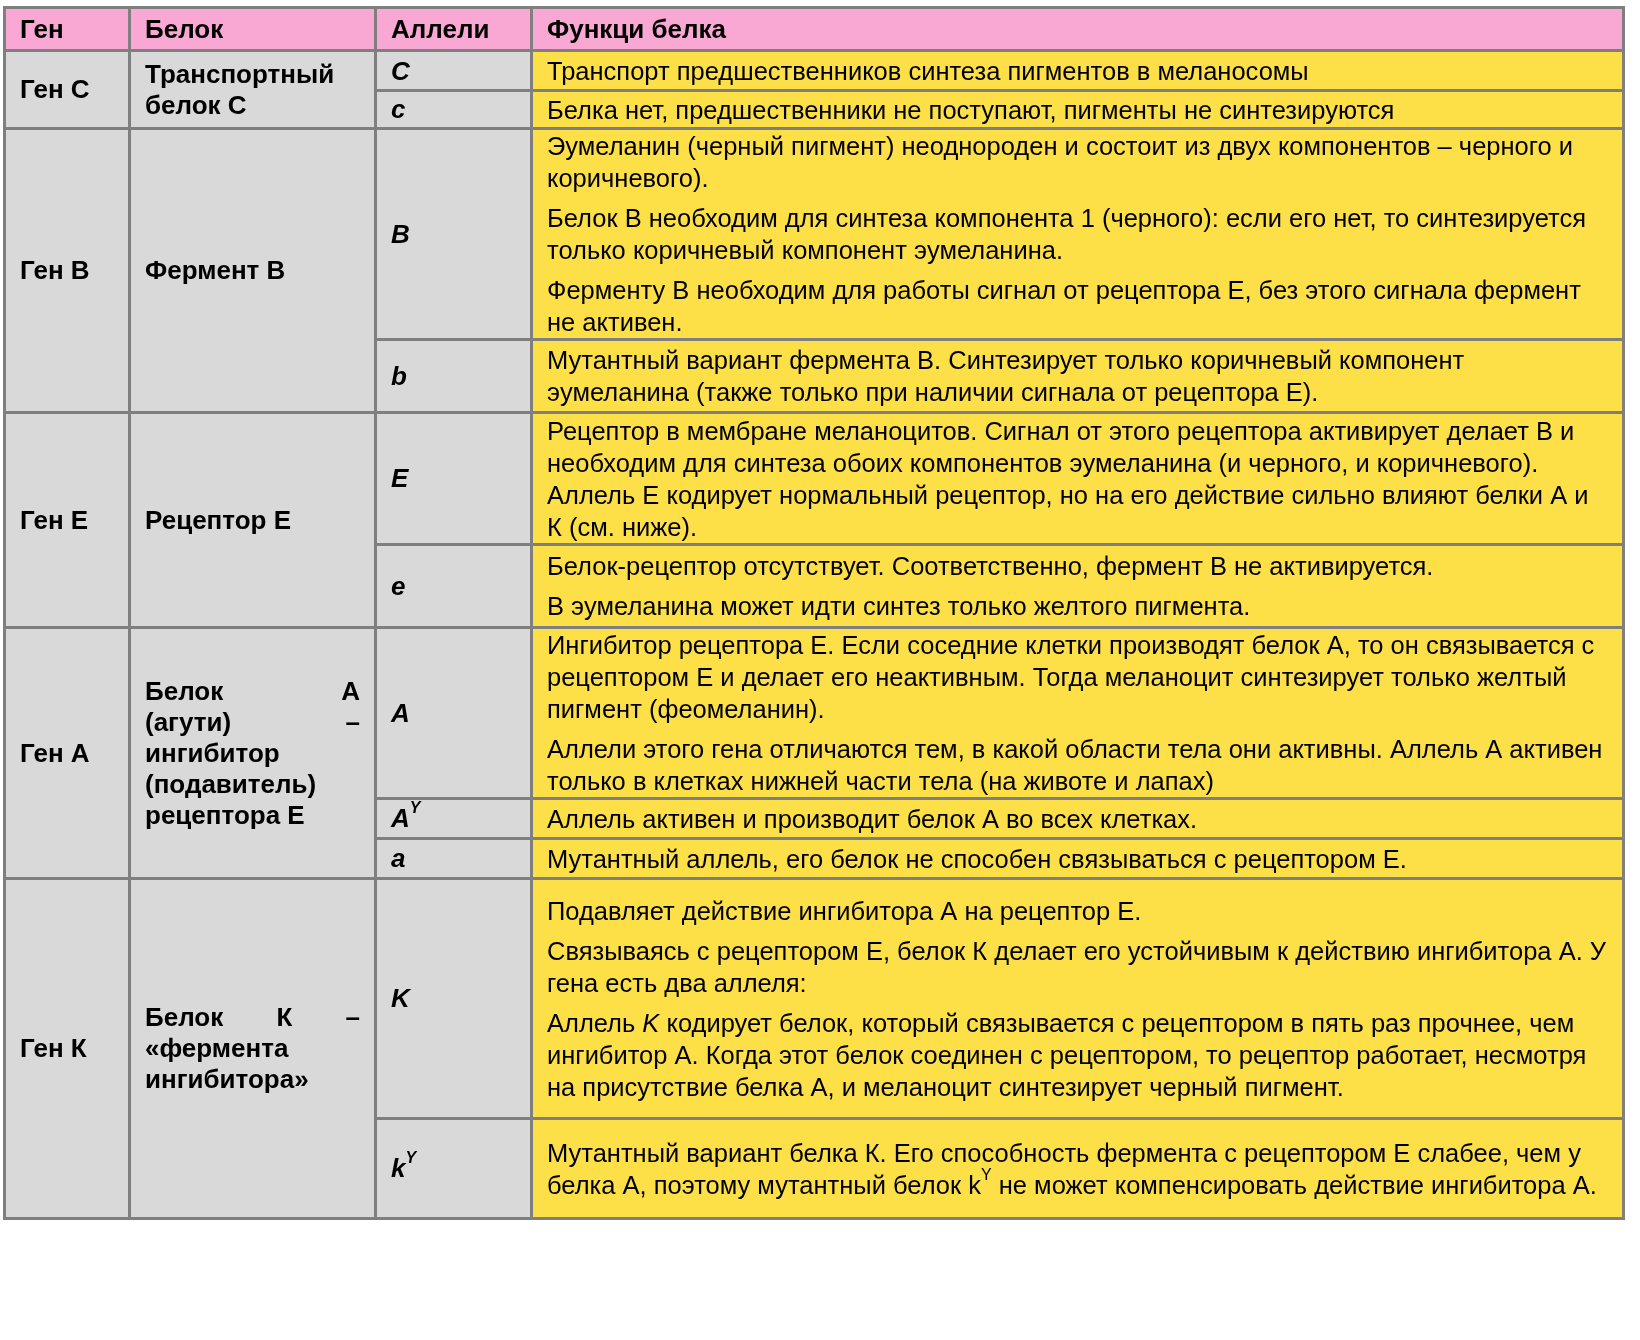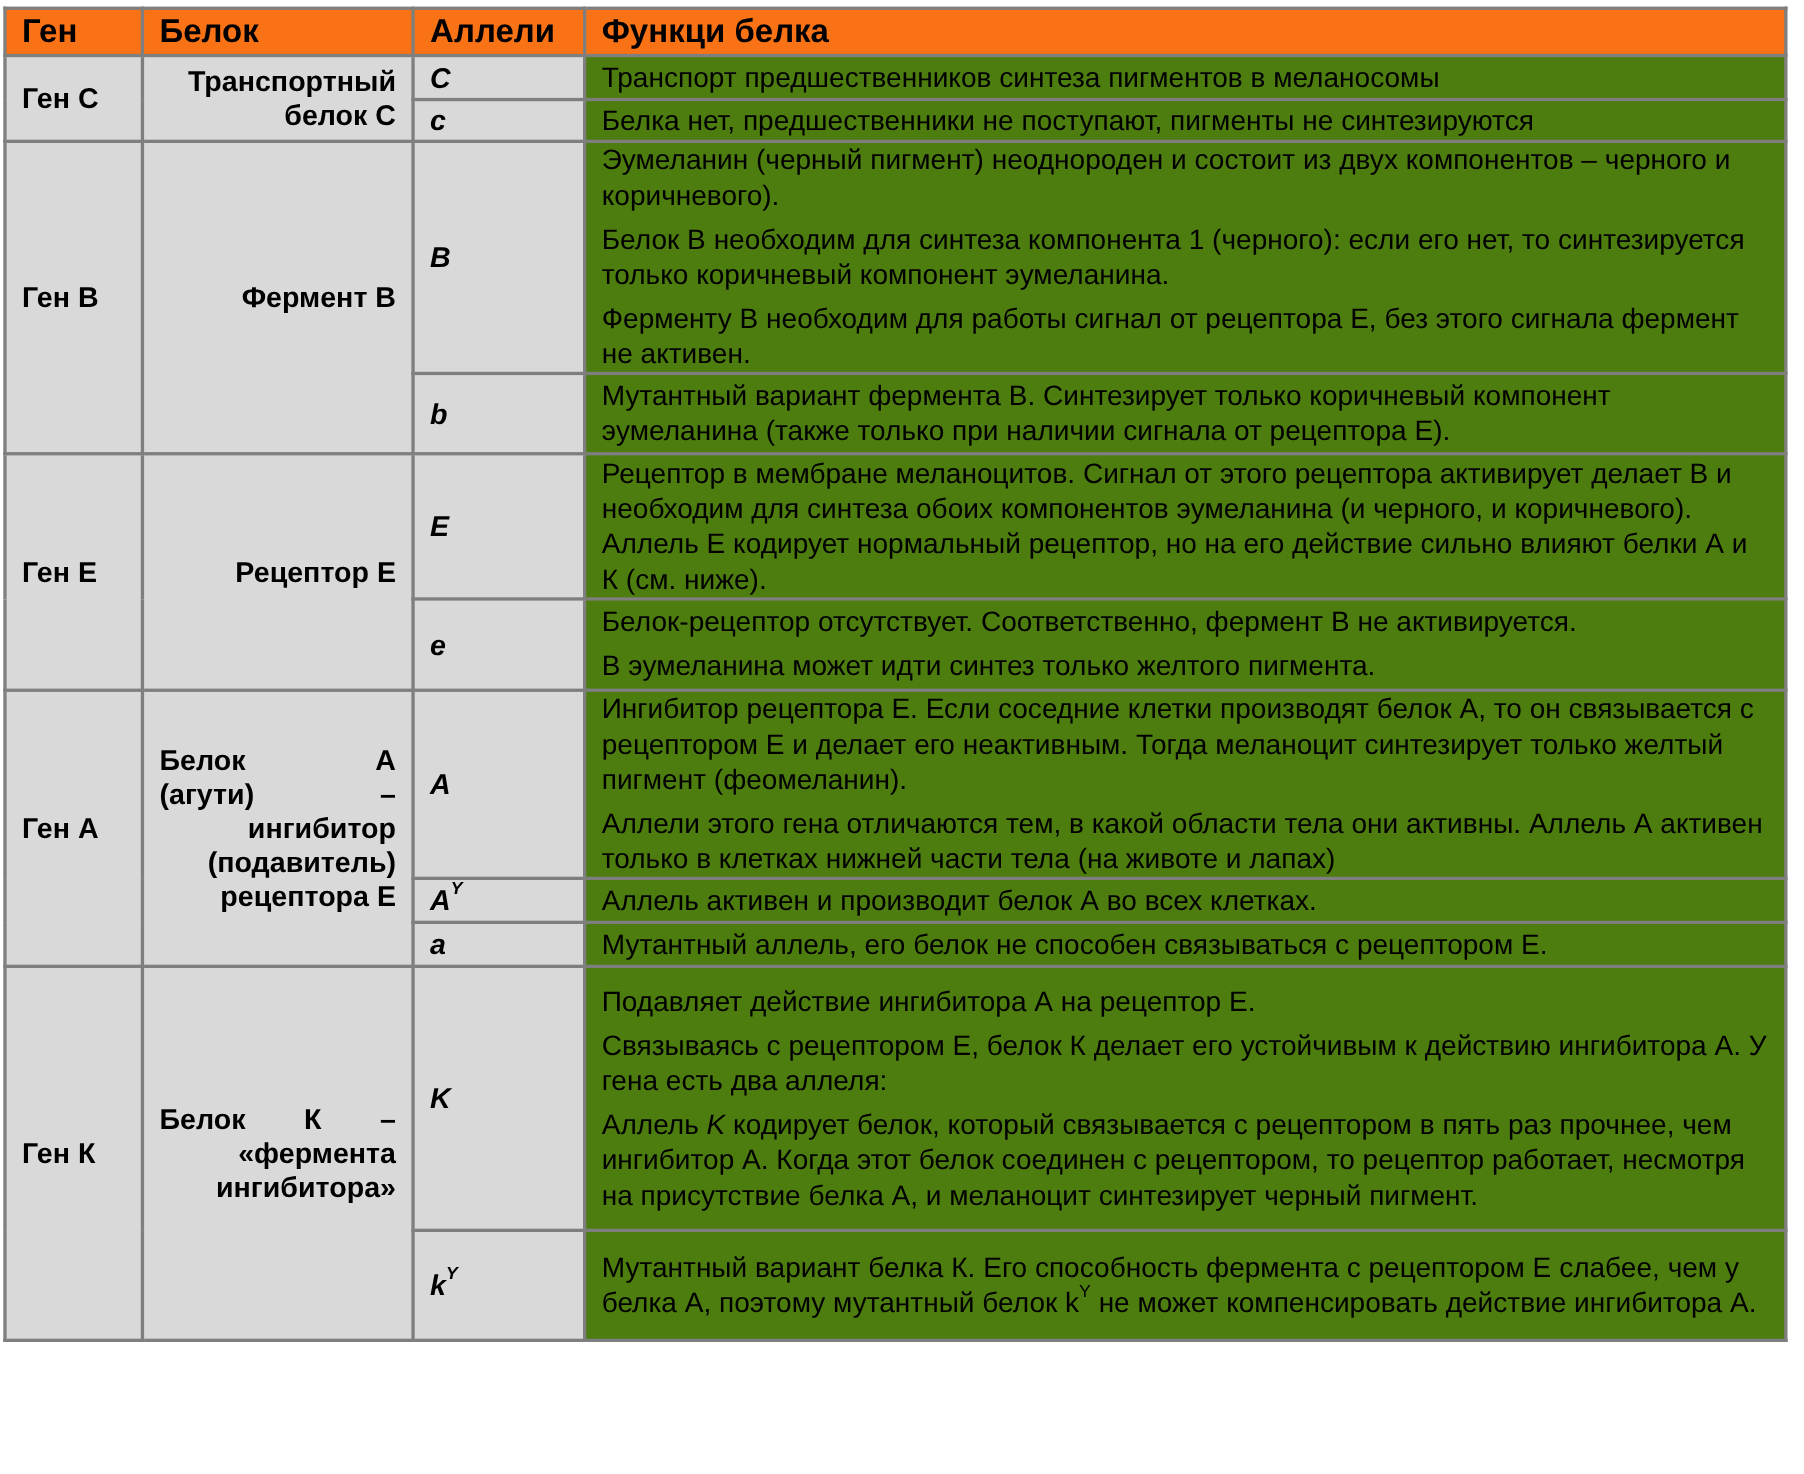--- a/index.html
+++ b/index.html
@@ -27,42 +27,42 @@
       vertical-align: middle;
       padding: 0 14px;
       text-align: left;
     }
     col.c-gene { width: 125px; }
     col.c-prot { width: 246px; }
     col.c-allele { width: 156px; }
     col.c-func { width: auto; }
 
     thead th {
-      background: #f97316;
+      background: #f9a8d4;
       font-weight: bold;
-      font-size: 30px;
+      font-size: 26px;
       height: 40px;
       padding-top: 0;
       padding-bottom: 4px;
     }
     td.gray { background: #d9d9d9; }
     td.gene, td.prot {
       font-weight: bold;
       font-size: 26px;
       line-height: 31px;
     }
     td.allele {
       font-weight: bold;
       font-style: italic;
       font-size: 26px;
       vertical-align: middle;
     }
     td.allele.top { vertical-align: top; padding-top: 4px; }
     td.func {
-      background: #4d7c0f;
+      background: #fde047;
       font-size: 25.5px;
       line-height: 32px;
       text-align: justify;
       vertical-align: top;
       padding-top: 2px;
       padding-bottom: 6px;
       padding-right: 22px;
     }
     td.func p {
       margin: 0 0 8px 0;
@@ -73,21 +73,21 @@
     .hr-cc { height: 38px; }
     .hr-B  { height: 210px; }
     .hr-b  { height: 73px; }
     .hr-E  { height: 132px; }
     .hr-e  { height: 83px; }
     .hr-A  { height: 169px; }
     .hr-AY { height: 40px; margin-left: 11px; }
     .hr-a  { height: 40px; }
     .hr-K  { height: 240px; }
     .hr-kY { height: 100px; margin-top: 44px; }
-    .prot-line { display: block; text-align: right; }
+    .prot-line { display: block; }
     .prot-justline { display: flex; justify-content: space-between; }
     .ital { font-style: italic; }
   </style>
 </head>
 <body>
 
 <table class="genes">
   <colgroup>
     <col class="c-gene">
       <col class="c-prot">

